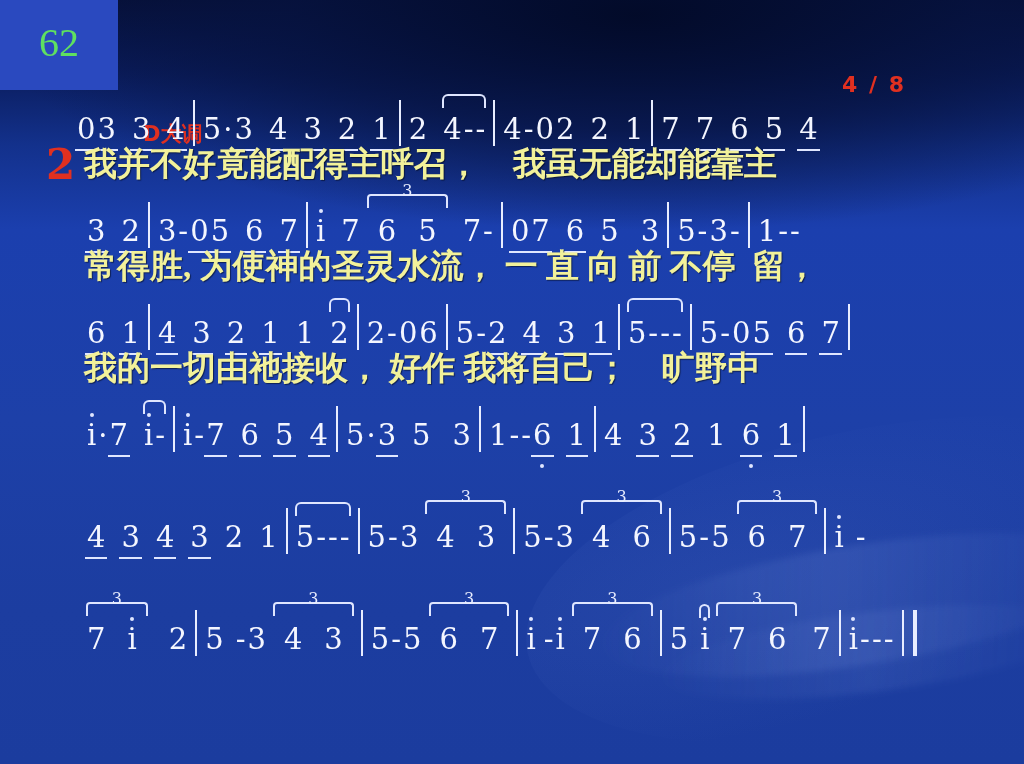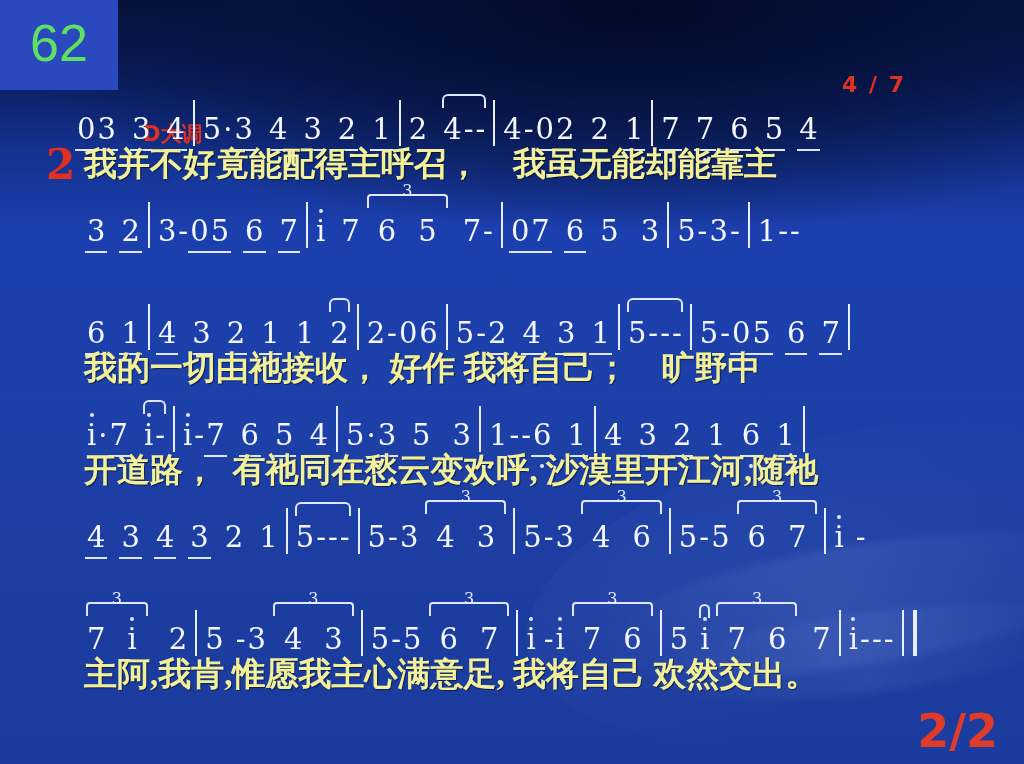--- a/index.html
+++ b/index.html
@@ -27,22 +27,22 @@
        background:linear-gradient(100deg, rgba(150,175,240,0.0) 0%, rgba(150,175,240,0.10) 50%, rgba(150,175,240,0.0) 100%);
        transform:rotate(-7deg);filter:blur(3px);}
 
   
   #badge{
     position:absolute;left:0;top:0;width:118px;height:90px;
     background:#2a49bf;
   }
   #badge .num{
     position:absolute;left:0;right:0;top:6px;
-    text-align:center;font-size:52px;line-height:74px;
-    color:#5fe060;font-family:Liberation Sans, sans-serif;font-weight:400;
+    text-align:center;font-size:40px;line-height:74px;
+    color:#5fe060;font-family:Liberation Serif, serif;font-weight:400;
   }
 
   
   #title{
     position:absolute;left:0;right:0;top:24px;text-align:center;
     color:#ffff33;font-size:45px;font-weight:bold;letter-spacing:2px;
     font-family:"DejaVu Sans", sans-serif;
     text-shadow:2px 2px 2px rgba(0,0,0,.55);
   }
   #key{
@@ -125,48 +125,46 @@
 
   <div class="swoosh sw1"></div>
   <div class="swoosh sw2"></div>
   <div class="swoosh sw3"></div>
 
   <div id="badge">
     <div class="num">62</div>
   </div>
 
   <div id="key">D大调</div>
-  <div id="meter">4 / 7</div>
+  <div id="meter">4 / 8</div>
   <div id="pickup">2</div>
-  <div id="pageno">2/2</div>
 
   <div id="systems">
 
     <div class="system">
       <div class="noterow"><span class="n u1">0</span><span class="n u1">3</span><span class="sp14"></span><span class="n u1">3</span><span class="sp14"></span><span class="n u1">4</span><span class="bar"></span><span class="n">5</span><span class="n">·</span><span class="n u1">3</span><span class="sp14"></span><span class="n u1">4</span><span class="sp14"></span><span class="n u1">3</span><span class="sp14"></span><span class="n u1">2</span><span class="sp14"></span><span class="n u1">1</span><span class="bar"></span><span class="n">2</span><span class="sp14"></span><span class="hook"><span class="hb"></span><span class="n">4</span><span class="n">-</span><span class="n">-</span></span><span class="bar"></span><span class="n">4</span><span class="n">-</span><span class="n u1">0</span><span class="n u1">2</span><span class="sp14"></span><span class="n">2</span><span class="sp14"></span><span class="n u1">1</span><span class="bar"></span><span class="n u1 dotbelow">7</span><span class="sp14"></span><span class="n u1 dotbelow">7</span><span class="sp14"></span><span class="n u1 dotbelow">6</span><span class="sp14"></span><span class="n u1">5</span><span class="sp14"></span><span class="n u1">4</span></div>
       <div class="lyricrow">我并不好竟能配得主呼召，    我虽无能却能靠主</div>
     </div>
 
     <div class="system">
       <div class="noterow indent"><span class="n u1">3</span><span class="sp14"></span><span class="n u1">2</span><span class="bar"></span><span class="n">3</span><span class="n">-</span><span class="n u1">0</span><span class="n u1">5</span><span class="sp14"></span><span class="n u1">6</span><span class="sp14"></span><span class="n u1">7</span><span class="bar"></span><span class="n dotabove">i</span><span class="sp14"></span><span class="n">7</span><span class="sp6"></span><span class="trip"><span class="br"></span><span class="three">3</span><span class="sp10"></span><span class="n">6</span><span class="sp20"></span><span class="n">5</span><span class="sp10"></span></span><span class="sp14"></span><span class="n">7</span><span class="n">-</span><span class="bar"></span><span class="n u1">0</span><span class="n u1">7</span><span class="sp14"></span><span class="n u1">6</span><span class="sp14"></span><span class="n">5</span><span class="sp20"></span><span class="n">3</span><span class="bar"></span><span class="n">5</span><span class="n">-</span><span class="n">3</span><span class="n">-</span><span class="bar"></span><span class="n">1</span><span class="n">-</span><span class="n">-</span></div>
+      <div class="lyricrow">常得胜, 为使神的圣灵水流， 一 直 向 前 不停  留，</div>
     </div>
 
     <div class="system">
       <div class="noterow indent"><span class="n u1 dotbelow">6</span><span class="sp14"></span><span class="n u1">1</span><span class="bar"></span><span class="n u1">4</span><span class="sp14"></span><span class="n u1">3</span><span class="sp14"></span><span class="n u1">2</span><span class="sp14"></span><span class="n u1">1</span><span class="sp14"></span><span class="n">1</span><span class="sp14"></span><span class="hook"><span class="hb"></span><span class="n">2</span></span><span class="bar"></span><span class="n">2</span><span class="n">-</span><span class="n">0</span><span class="n">6</span><span class="bar"></span><span class="n">5</span><span class="n">-</span><span class="n u1">2</span><span class="sp14"></span><span class="n u1">4</span><span class="sp14"></span><span class="n u1">3</span><span class="sp14"></span><span class="n u1">1</span><span class="bar"></span><span class="hook"><span class="hb"></span><span class="n">5</span><span class="n">-</span><span class="n">-</span><span class="n">-</span></span><span class="bar"></span><span class="n">5</span><span class="n">-</span><span class="n u1">0</span><span class="n u1">5</span><span class="sp14"></span><span class="n u1">6</span><span class="sp14"></span><span class="n u1">7</span><span class="bar"></span></div>
       <div class="lyricrow">我的一切由祂接收， 好作 我将自己；    旷野中</div>
     </div>
 
     <div class="system">
       <div class="noterow indent"><span class="n dotabove">i</span><span class="n">·</span><span class="n u1">7</span><span class="sp14"></span><span class="hook"><span class="hb"></span><span class="n dotabove">i</span><span class="n">-</span></span><span class="bar"></span><span class="n dotabove">i</span><span class="n">-</span><span class="n u1">7</span><span class="sp14"></span><span class="n u1">6</span><span class="sp14"></span><span class="n u1">5</span><span class="sp14"></span><span class="n u1">4</span><span class="bar"></span><span class="n">5</span><span class="n">·</span><span class="n u1">3</span><span class="sp14"></span><span class="n">5</span><span class="sp20"></span><span class="n">3</span><span class="bar"></span><span class="n">1</span><span class="n">-</span><span class="n">-</span><span class="n u1 dotbelow">6</span><span class="sp14"></span><span class="n u1">1</span><span class="bar"></span><span class="n">4</span><span class="sp14"></span><span class="n u1">3</span><span class="sp14"></span><span class="n u1">2</span><span class="sp14"></span><span class="n">1</span><span class="sp14"></span><span class="n u1 dotbelow">6</span><span class="sp14"></span><span class="n u1">1</span><span class="bar"></span></div>
-      <div class="lyricrow">开道路，  有祂同在愁云变欢呼, 沙漠里开江河,随祂</div>
     </div>
 
     <div class="system">
       <div class="noterow indent"><span class="n u1">4</span><span class="sp14"></span><span class="n u1">3</span><span class="sp14"></span><span class="n u1">4</span><span class="sp14"></span><span class="n u1">3</span><span class="sp14"></span><span class="n">2</span><span class="sp14"></span><span class="n">1</span><span class="bar"></span><span class="hook"><span class="hb"></span><span class="n">5</span><span class="n">-</span><span class="n">-</span><span class="n">-</span></span><span class="bar"></span><span class="n">5</span><span class="n">-</span><span class="n">3</span><span class="sp6"></span><span class="trip"><span class="br"></span><span class="three">3</span><span class="sp10"></span><span class="n">4</span><span class="sp20"></span><span class="n">3</span><span class="sp10"></span></span><span class="bar"></span><span class="n">5</span><span class="n">-</span><span class="n">3</span><span class="sp6"></span><span class="trip"><span class="br"></span><span class="three">3</span><span class="sp10"></span><span class="n">4</span><span class="sp20"></span><span class="n">6</span><span class="sp10"></span></span><span class="bar"></span><span class="n">5</span><span class="n">-</span><span class="n">5</span><span class="sp6"></span><span class="trip"><span class="br"></span><span class="three">3</span><span class="sp10"></span><span class="n">6</span><span class="sp20"></span><span class="n">7</span><span class="sp10"></span></span><span class="bar"></span><span class="n dotabove">i</span><span class="sp10"></span><span class="n">-</span></div>
     </div>
 
     <div class="system">
       <div class="noterow indent"><span class="trip"><span class="br"></span><span class="three">3</span><span class="n">7</span><span class="sp20"></span><span class="n dotabove">i</span><span class="sp10"></span></span><span class="sp20"></span><span class="n">2</span><span class="bar"></span><span class="n">5</span><span class="sp10"></span><span class="n">-</span><span class="n">3</span><span class="sp6"></span><span class="trip"><span class="br"></span><span class="three">3</span><span class="sp10"></span><span class="n">4</span><span class="sp20"></span><span class="n">3</span><span class="sp10"></span></span><span class="bar"></span><span class="n">5</span><span class="n">-</span><span class="n">5</span><span class="sp6"></span><span class="trip"><span class="br"></span><span class="three">3</span><span class="sp10"></span><span class="n">6</span><span class="sp20"></span><span class="n">7</span><span class="sp10"></span></span><span class="bar"></span><span class="n dotabove">i</span><span class="sp6"></span><span class="n">-</span><span class="n dotabove">i</span><span class="sp6"></span><span class="trip"><span class="br"></span><span class="three">3</span><span class="sp10"></span><span class="n">7</span><span class="sp20"></span><span class="n">6</span><span class="sp10"></span></span><span class="bar"></span><span class="n">5</span><span class="sp10"></span><span class="hook"><span class="hb"></span><span class="n dotabove">i</span></span><span class="sp6"></span><span class="trip"><span class="br"></span><span class="three">3</span><span class="sp10"></span><span class="n">7</span><span class="sp20"></span><span class="n">6</span><span class="sp10"></span></span><span class="sp14"></span><span class="n">7</span><span class="bar"></span><span class="n dotabove">i</span><span class="n">-</span><span class="n">-</span><span class="n">-</span><span class="dbar"></span></div>
-      <div class="lyricrow">主阿,我肯,惟愿我主心满意足, 我将自己 欢然交出。</div>
     </div>
 
   </div>
 </div>
 
 </body></html>

